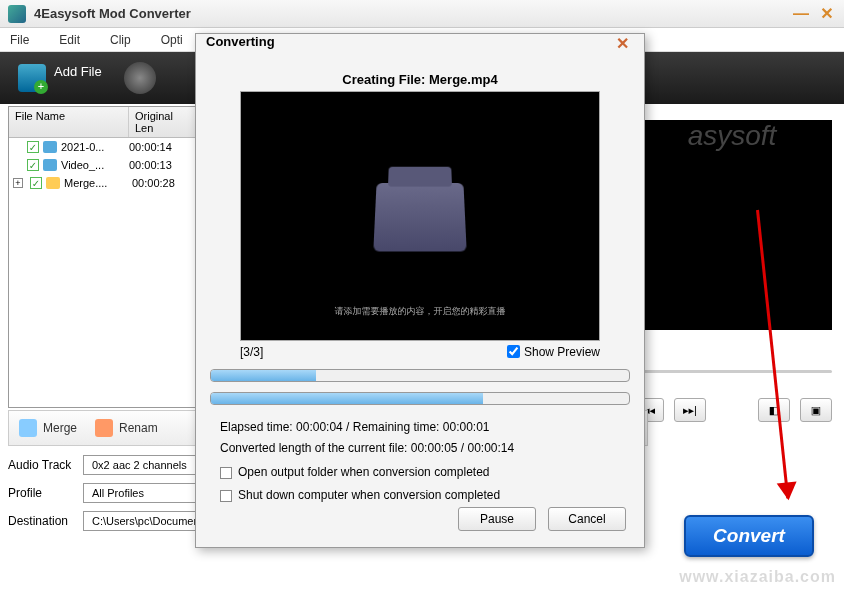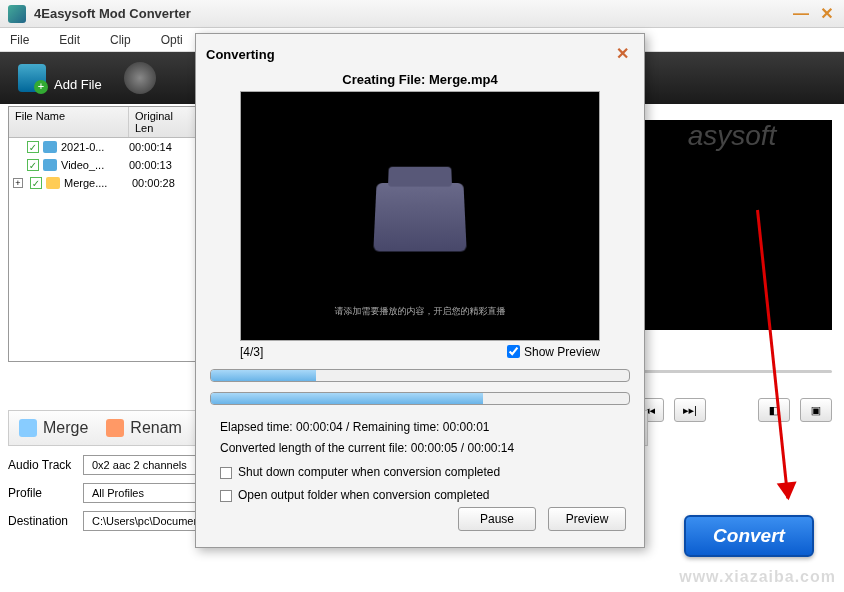--- a/index.html
+++ b/index.html
@@ -8,27 +8,27 @@
 .titlebar { height: 28px; background: linear-gradient(#f8f8f8, #e8e8e8); display: flex; align-items: center; padding: 0 8px; border-bottom: 1px solid #ccc; justify-content: flex-end; }
 .titlebar .logo { width: 18px; height: 18px; background: linear-gradient(135deg,#4a9,#268); border-radius: 3px; margin-right: 8px; }
 .titlebar .title { font-size: 13px; font-weight: bold; color: #333; flex: 1; }
 .titlebar .winbtns { display: flex; gap: 8px; }
 .titlebar .winbtns span { width: 18px; height: 14px; color: #d98a2c; display: inline-flex; align-items: center; justify-content: center; font-weight: bold; cursor: pointer; }
 
 .menubar { height: 24px; display: flex; align-items: center; padding: 0 10px; gap: 30px; border-bottom: 1px solid #ddd; }
 .menubar span { font-size: 12px; color: #333; cursor: pointer; }
 
 .toolbar { height: 52px; background: linear-gradient(#3a3a3a, #1a1a1a); display: flex; align-items: center; padding: 0 8px; gap: 12px; }
-.addfile { display: flex; align-items: flex-end; gap: 8px; padding: 4px 10px; cursor: pointer; }
+.addfile { display: flex; align-items: flex-start; gap: 8px; padding: 4px 10px; cursor: pointer; }
 .addfile .ico { width: 28px; height: 28px; background: linear-gradient(#4ac,#069); border-radius: 4px; position: relative; }
 .addfile .ico::after { content: '+'; position: absolute; bottom: -2px; right: -2px; background: #3a3; color: #fff; border-radius: 50%; width: 14px; height: 14px; font-size: 11px; text-align: center; line-height: 13px; }
 .addfile span { color: #fff; font-size: 13px; }
 .effectico { width: 32px; height: 32px; background: radial-gradient(#888, #333); border-radius: 50%; }
 
-.filelist { width: 192px; height: 256px; border: 1px solid #999; margin: 2px 0 0 8px; font-size: 11px; }
+.filelist { width: 192px; height: 302px; border: 1px solid #999; margin: 2px 0 0 8px; font-size: 11px; }
 .filelist .hdr { display: flex; background: linear-gradient(#f4f4f4,#e4e4e4); border-bottom: 1px solid #bbb; }
 .filelist .hdr span { padding: 3px 6px; border-right: 1px solid #ccc; }
 .filelist .row { display: flex; align-items: center; height: 18px; padding: 0 4px; }
 .filelist .chk { width: 12px; height: 12px; border: 1px solid #5b5; background: #fff; display: inline-flex; align-items: center; justify-content: center; margin: 0 4px; }
 .filelist .chk::after { content: '✓'; color: #393; font-size: 10px; }
 .filelist .fico { width: 14px; height: 12px; background: #5ad; margin-right: 4px; border-radius: 2px; }
 .filelist .fico.fold { background: #fc5; }
 .filelist .fn { width: 68px; overflow: hidden; white-space: nowrap; }
 .filelist .tm { width: 60px; }
 .filelist .plus { width: 10px; height: 10px; border: 1px solid #888; text-align: center; line-height: 8px; font-size: 9px; margin-right: 3px; }
@@ -36,36 +36,36 @@
 .preview-panel { position: absolute; right: 12px; top: 120px; width: 200px; height: 240px; }
 .preview-panel .vp { width: 100%; height: 210px; background: #000; display: flex; justify-content: center; }
 .preview-panel .bm { font-size: 28px; color: #444; font-style: italic; }
 
 .playerbar { position: absolute; right: 12px; top: 370px; width: 200px; height: 50px; }
 .playerbar .trk { height: 3px; background: #ccc; border-radius: 2px; margin-bottom: 25px; }
 .playerbar .btns { display: flex; gap: 10px; justify-content: flex-start; }
 .playerbar .pb { width: 32px; height: 24px; border: 1px solid #aaa; background: linear-gradient(#fff,#e4e4e4); border-radius: 3px; display: flex; align-items: center; justify-content: center; font-size: 11px; cursor: pointer; }
 
 .actionbar { position: absolute; left: 8px; top: 410px; width: 640px; height: 36px; background: linear-gradient(#fdfdfd,#ededed); border: 1px solid #ccc; display: flex; align-items: center; padding: 0 10px; gap: 18px; }
-.actionbar .ab { display: flex; align-items: center; gap: 6px; font-size: 16px; color: #333; cursor: pointer; }
+.actionbar .ab { display: flex; align-items: center; gap: 6px; font-size: 12px; color: #333; cursor: pointer; }
 .actionbar .abi { width: 18px; height: 18px; background: #8cf; border-radius: 3px; }
 
 .settings { position: absolute; left: 8px; top: 455px; width: 650px; font-size: 12px; }
 .settings .srow { display: flex; align-items: center; margin-bottom: 8px; }
 .settings label { width: 75px; }
 .settings input { width: 140px; height: 20px; border: 1px solid #999; padding: 0 8px; font-size: 11px; background: #fff; }
 
 .convert-btn { position: absolute; right: 30px; bottom: 35px; width: 130px; height: 42px; background: linear-gradient(#3a8ef0,#0b5ed0); border: 2px solid #0a4ca8; border-radius: 6px; color: #fff; font-size: 19px; font-weight: bold; font-style: italic; cursor: pointer; box-shadow: 0 2px 4px rgba(0,0,0,0.3); }
 
 .arrow { position: absolute; right: 85px; top: 210px; width: 3px; height: 290px; background: #d00; transform: rotate(-6deg); transform-origin: top; }
 .arrow::after { content: ''; position: absolute; bottom: -2px; left: -8px; width: 0; height: 0; border-left: 10px solid transparent; border-right: 10px solid transparent; border-top: 18px solid #d00; }
 
 
 .dialog { position: absolute; left: 195px; top: 33px; width: 450px; height: 515px; background: #f4f4f4; border: 1px solid #999; box-shadow: 3px 3px 10px rgba(0,0,0,0.3); display: flex; flex-direction: column; }
-.dialog .dtitle { height: 28px; display: flex; align-items: flex-end; padding: 0 10px; font-size: 13px; font-weight: bold; gap: 46px; }
+.dialog .dtitle { height: 28px; display: flex; align-items: flex-start; padding: 0 10px; font-size: 13px; font-weight: bold; gap: 46px; }
 .dialog .dtitle .x { margin-left: auto; width: 18px; height: 18px; color: #c63; font-size: 16px; font-weight: bold; cursor: pointer; }
 .dialog .creating { text-align: center; font-size: 13px; font-weight: bold; padding: 10px 0 4px; }
 .dialog .pvbox { width: 360px; height: 250px; background: #000; margin: 0 auto; border: 1px solid #aaa; display: flex; align-items: center; justify-content: center; position: relative; }
 .dialog .pvbox .gift { width: 90px; height: 70px; background: linear-gradient(#6a6a8a, #48486a); border-radius: 6px; transform: perspective(200px) rotateX(12deg); position: relative; }
 .dialog .pvbox .gift::before { content: ''; position: absolute; top: -18px; left: 12px; width: 66px; height: 22px; background: #585878; border-radius: 4px; }
 .dialog .pvbox .txt { position: absolute; bottom: 22px; color: #aaa; font-size: 9px; left:0; right:0; text-align:center; }
 .dialog .pvinfo { width: 360px; margin: 4px auto 0; display: flex; font-size: 12px; }
 .dialog .pvinfo .cnt { flex: 1; }
 .dialog .pvinfo .sp { display: flex; align-items: center; gap: 4px; }
 .dialog .pvinfo .sp input { width: 13px; height: 13px; }
@@ -185,43 +185,43 @@
   <div class="dtitle">
     <span>Converting</span>
     <span class="x">✕</span>
   </div>
   <div class="creating">Creating File: Merge.mp4</div>
   <div class="pvbox">
     <div class="gift"></div>
     <div class="txt">请添加需要播放的内容，开启您的精彩直播</div>
   </div>
   <div class="pvinfo">
-    <span class="cnt">[4/3]</span>
+    <span class="cnt">[3/3]</span>
     <label class="sp">
       <input type="checkbox" checked="" style="">
       <span>Show Preview</span>
     </label>
   </div>
   <div class="pbar">
       <div class="fill" id="pb1" style="width: 25%;"></div>
     </div>
   <div class="pbar">
       <div class="fill" id="pb2" style="width: 65%;"></div>
     </div>
   <div class="info">
     <div>Elapsed time:  00:00:04 / Remaining time:  00:00:01</div>
     <div>Converted length of the current file:  00:00:05 / 00:00:14</div>
     <div class="cb">
       <span class="cbox"></span>
-      <span>Shut down computer when conversion completed</span>
+      <span>Open output folder when conversion completed</span>
     </div>
     <div class="cb">
       <span class="cbox"></span>
-      <span>Open output folder when conversion completed</span>
+      <span>Shut down computer when conversion completed</span>
     </div>
   </div>
   <div class="dbtns">
     <button>Pause</button>
-    <button>Preview</button>
+    <button>Cancel</button>
   </div>
 </div>
 
 <div class="watermark">www.xiazaiba.com</div>
 
 </body></html>

